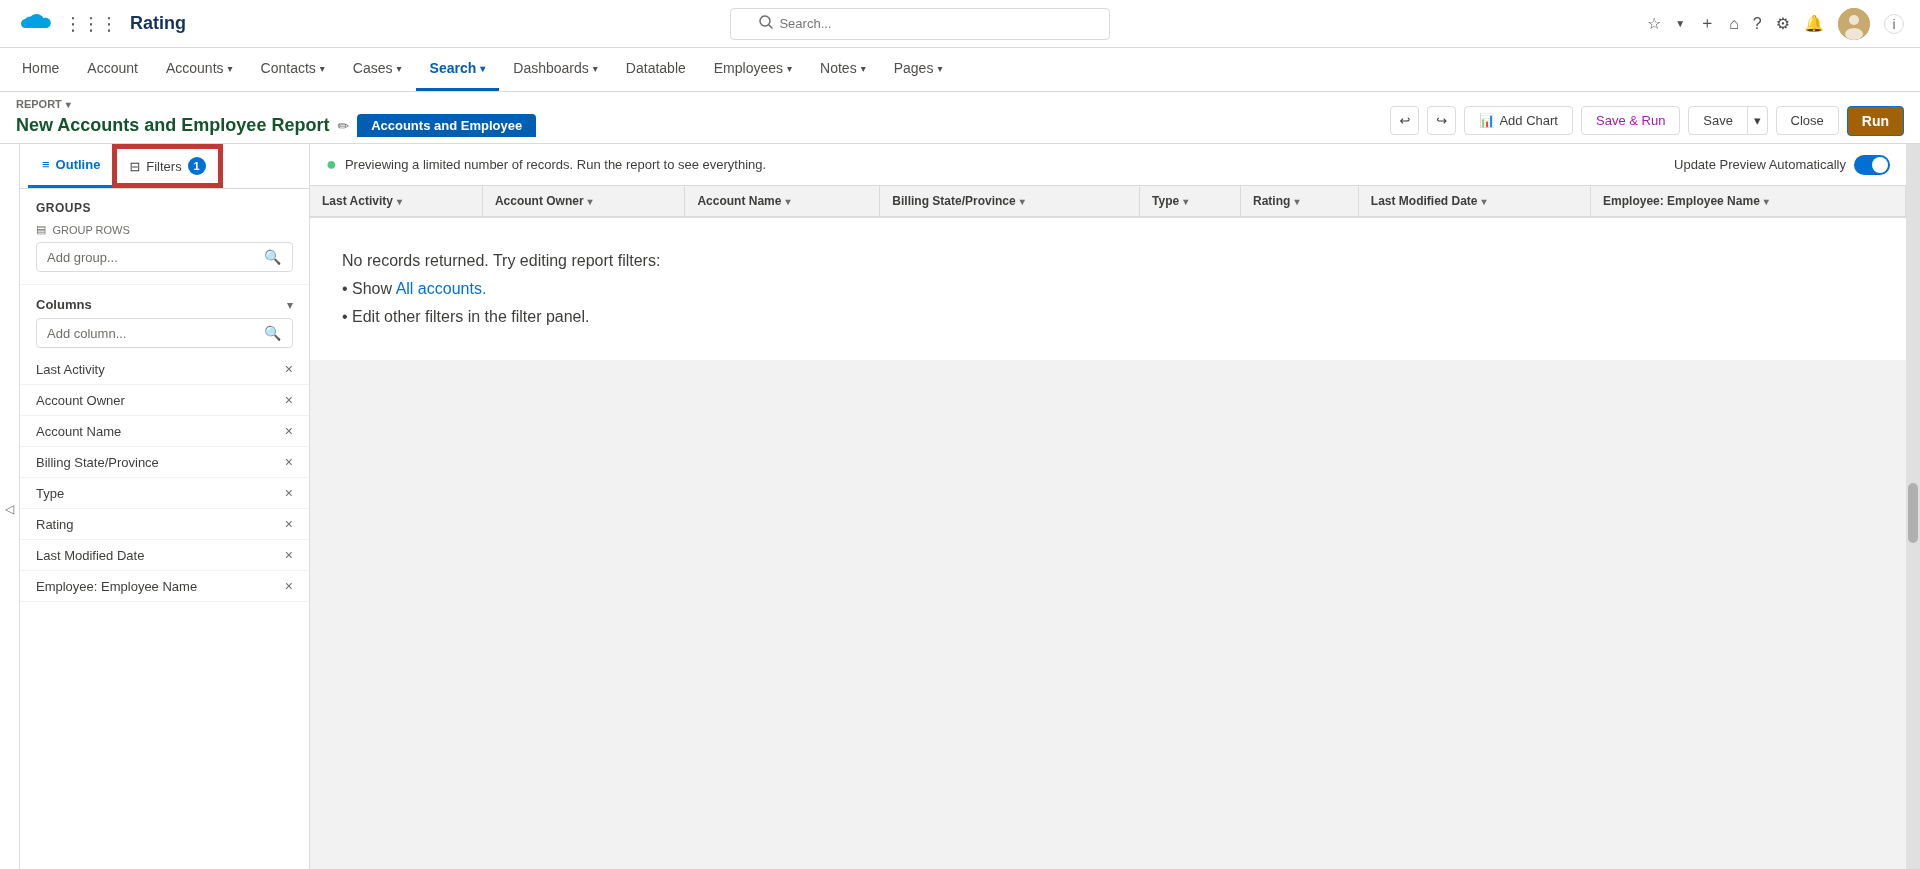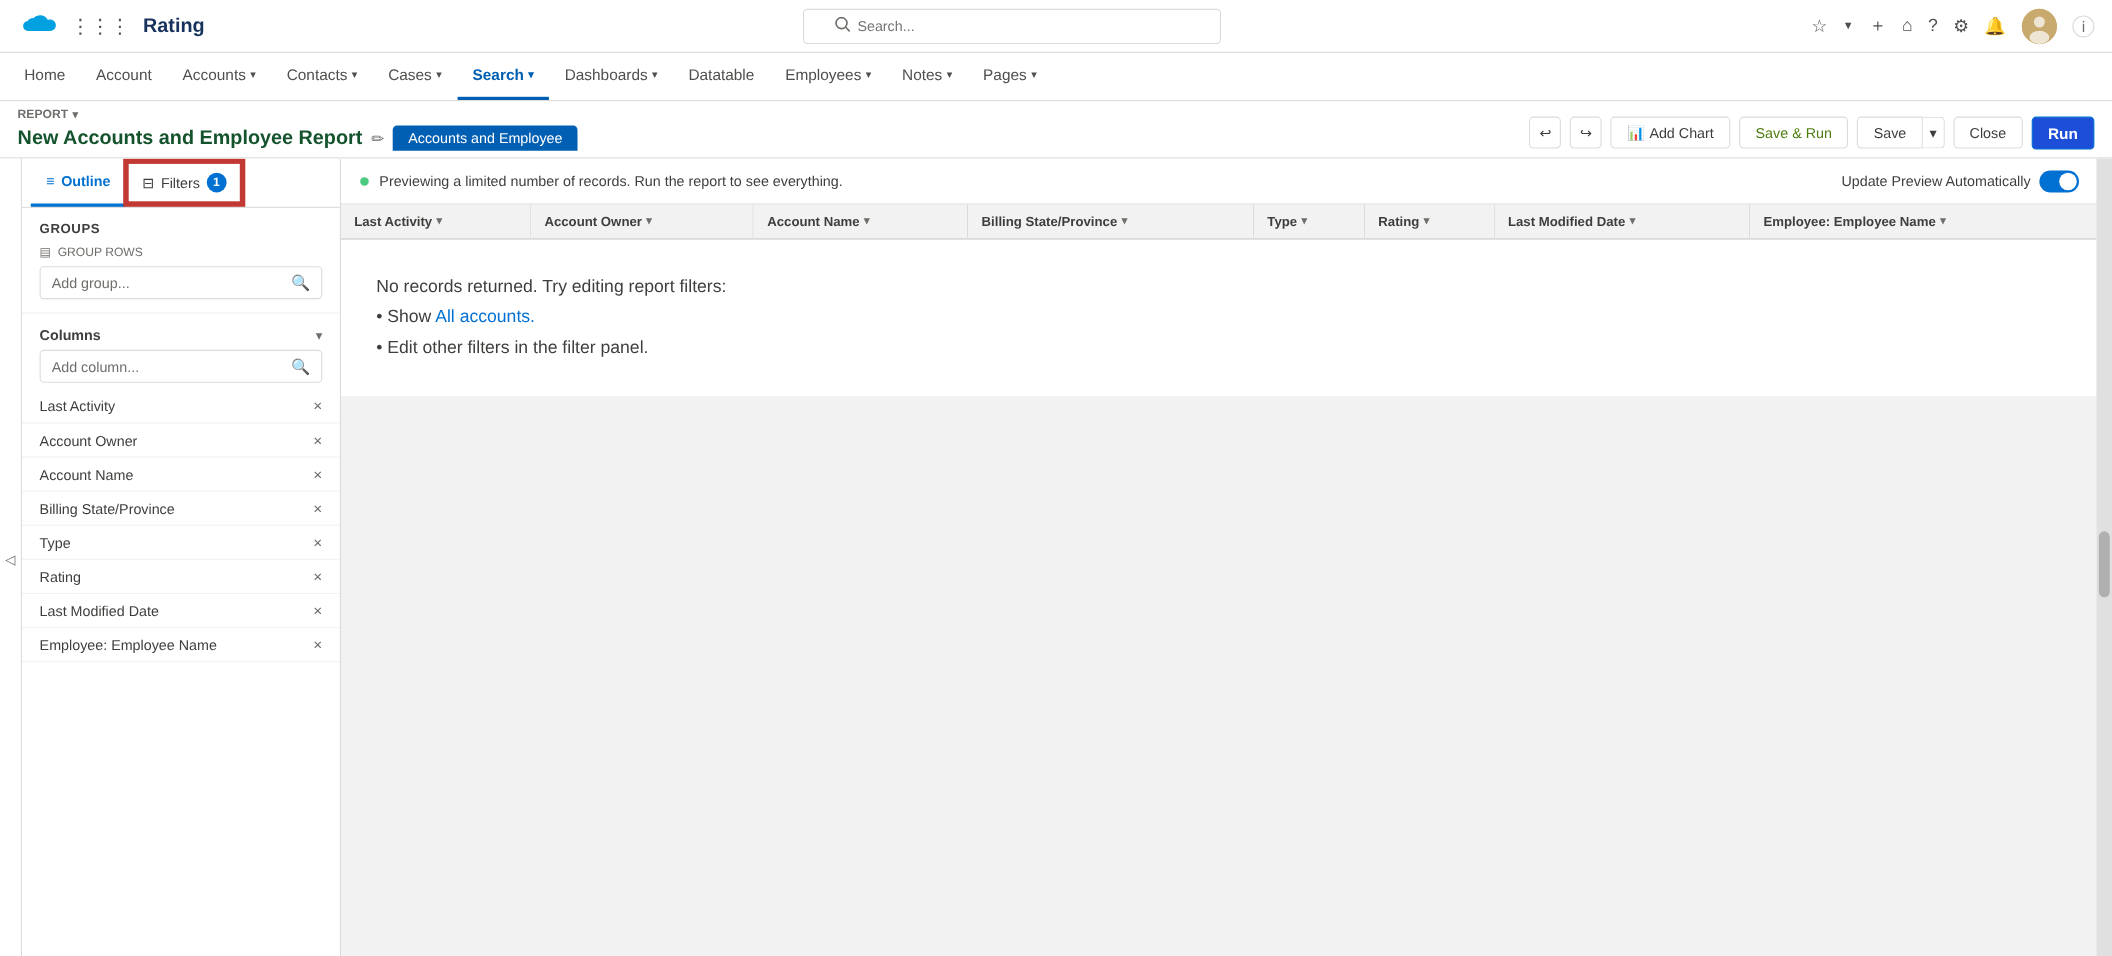--- a/index.html
+++ b/index.html
@@ -63,34 +63,34 @@
       font-size: 11px; text-transform: uppercase; color: #706e6b; font-weight: 700;
       display: flex; align-items: center; gap: 4px; padding-bottom: 2px;
     }
     .report-title-row {
       display: flex; align-items: center; gap: 8px; padding-bottom: 6px;
     }
     .report-title { font-size: 18px; font-weight: 700; color: #14532d; }
     .edit-icon { color: #706e6b; cursor: pointer; font-size: 14px; }
     .report-tab {
       background: #005fb2; color: #fff; padding: 4px 14px;
-      border-radius: 4px 4px 0 0; font-size: 13px; font-weight: 400; text-align: right;
+      border-radius: 4px 4px 0 0; font-size: 13px; font-weight: 700; text-align: right;
     }
     .report-header-right {
       display: flex; align-items: center; gap: 8px;
     }
     .btn {
       display: flex; align-items: center; justify-content: center;
       padding: 6px 14px; border-radius: 4px; cursor: pointer; font-size: 13px;
       border: 1px solid #dddbda; background: #fff; color: #3e3e3c; font-weight: 500;
     }
     .btn-icon { padding: 6px 8px; }
-    .btn-save-run { background: #fff; color: #4d7c0f; border: 1px solid #dddbda; }
+    .btn-save-run { background: #fff; color: #a21caf; border: 1px solid #dddbda; }
     .btn-close { background: #fff; color: #3e3e3c; }
-    .btn-run { background: #1d4ed8; color: #fff; border: 1px solid #0070d2; font-weight: 700; font-size: 14px; }
+    .btn-run { background: #a16207; color: #fff; border: 1px solid #0070d2; font-weight: 700; font-size: 14px; }
     .btn-dropdown { padding: 6px 6px; border-left: none; border-radius: 0 4px 4px 0; }
     .btn-save-group { display: flex; align-items: flex-end; }
     .btn-save-group .btn-save { border-radius: 4px 0 0 4px; }
 
     
     .main-content {
       display: flex; flex: 1; height: calc(100vh - 140px); overflow: hidden;
     }
 
     

